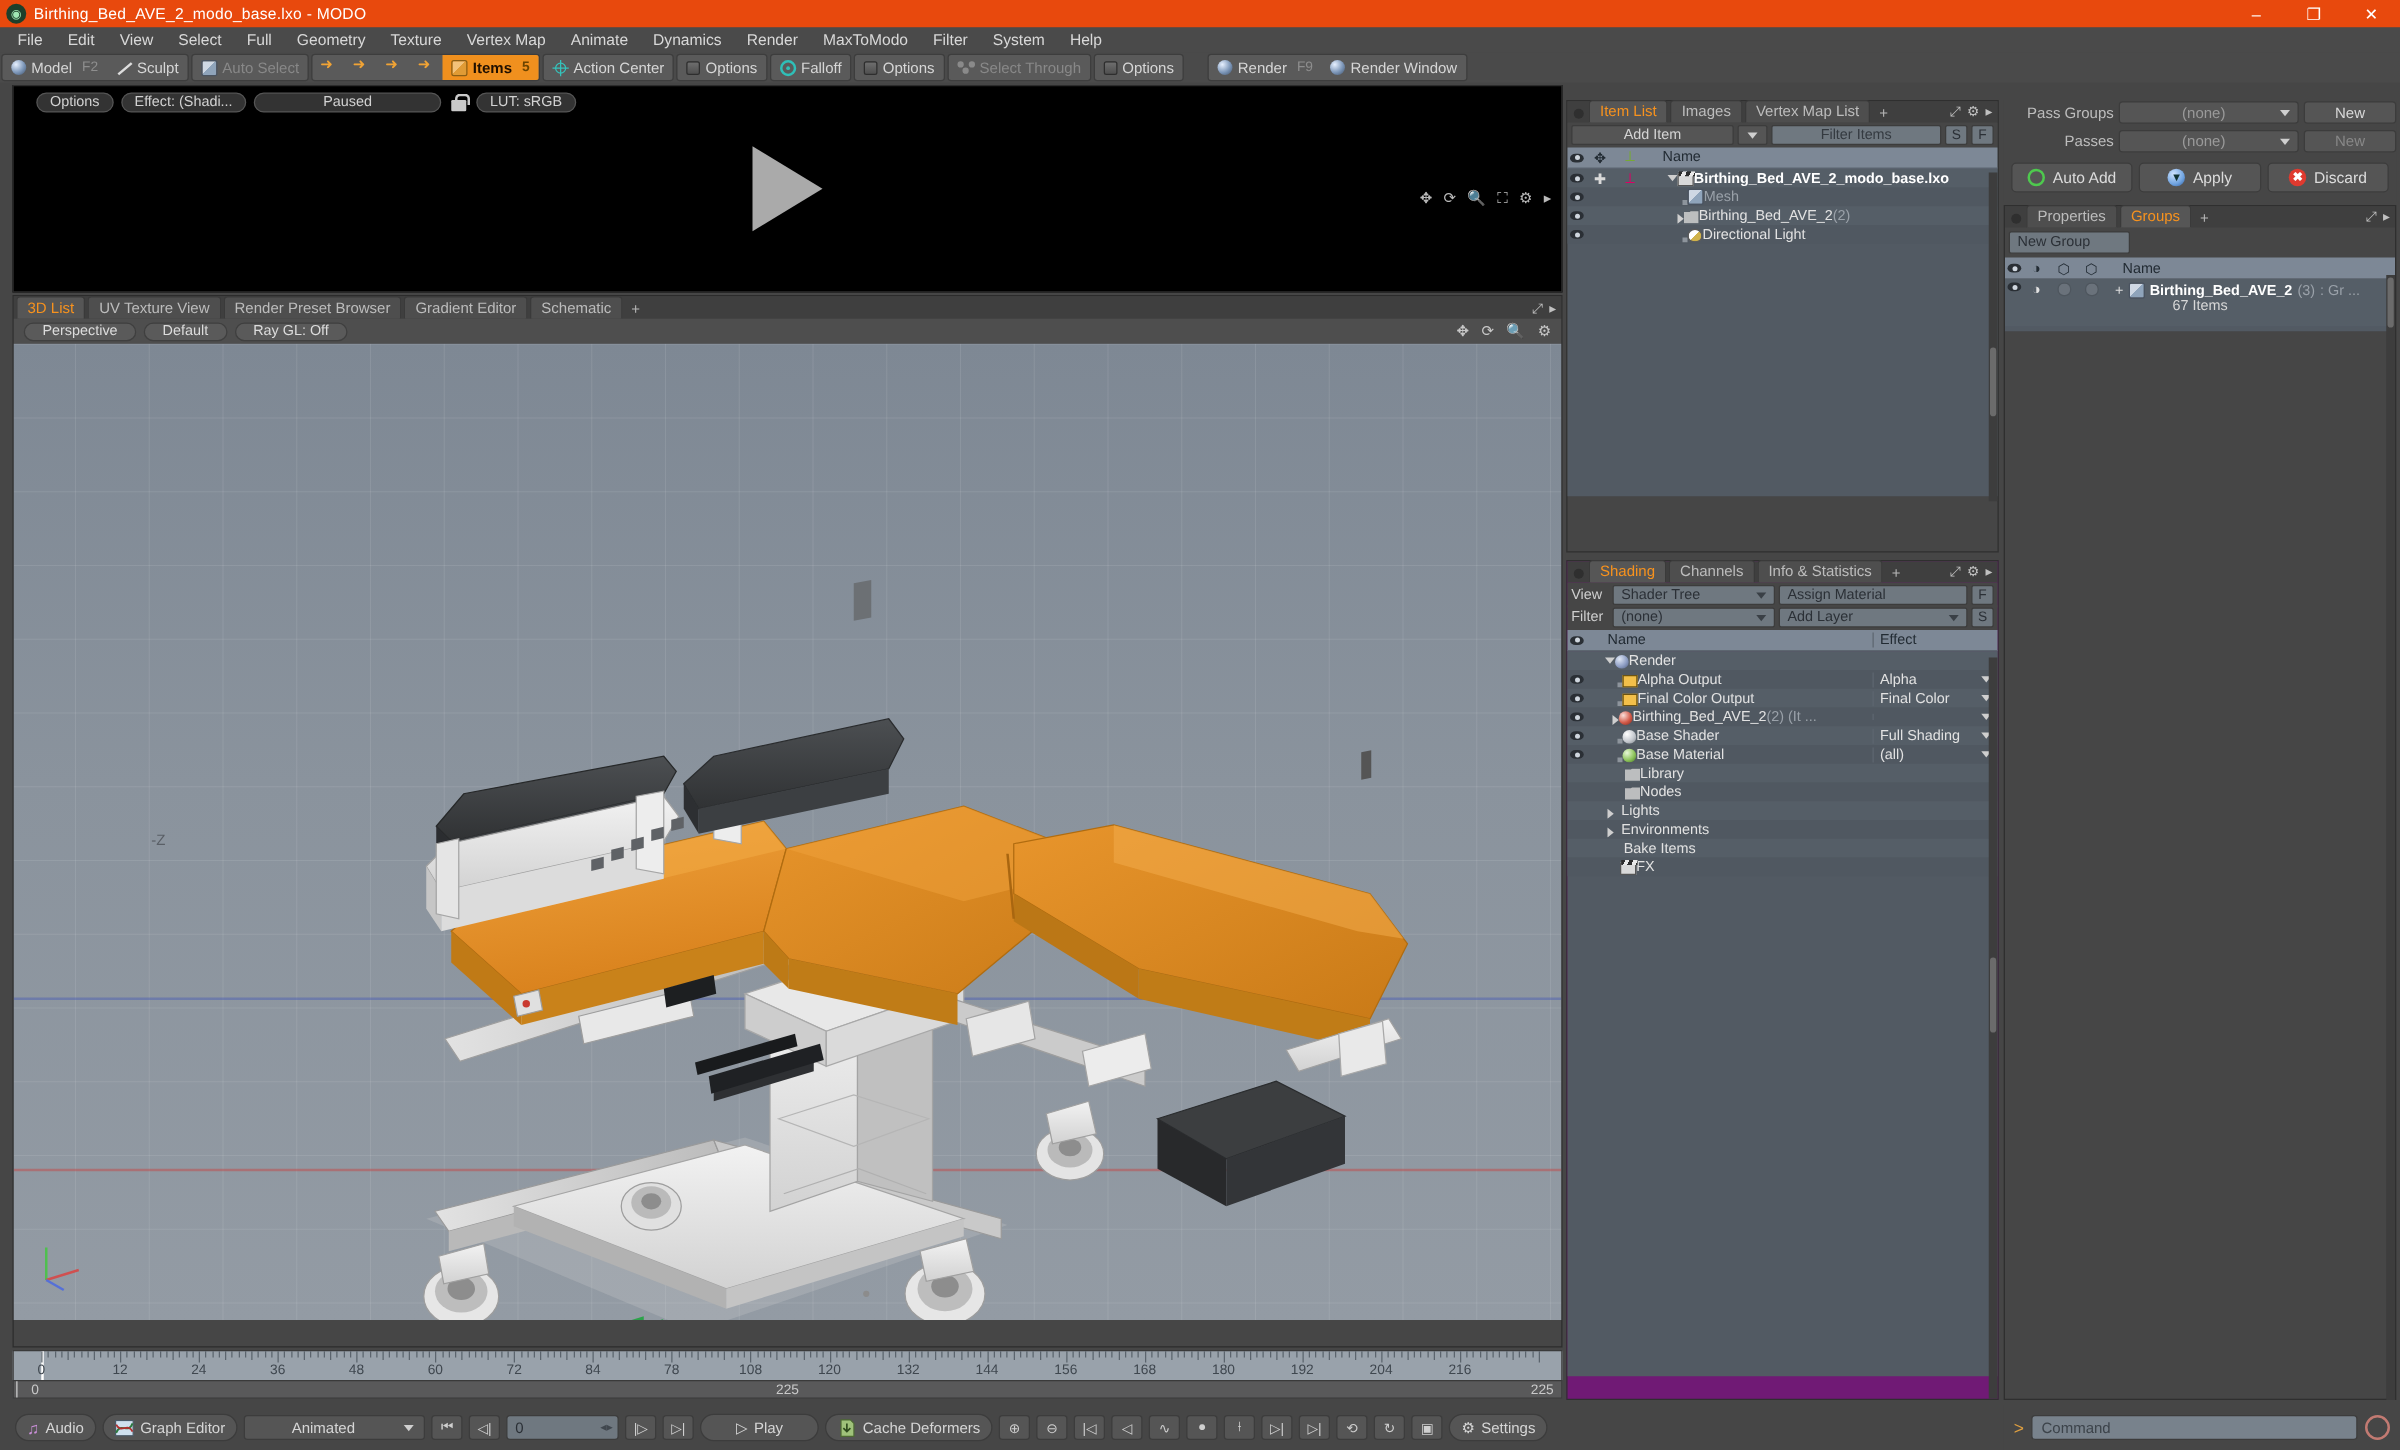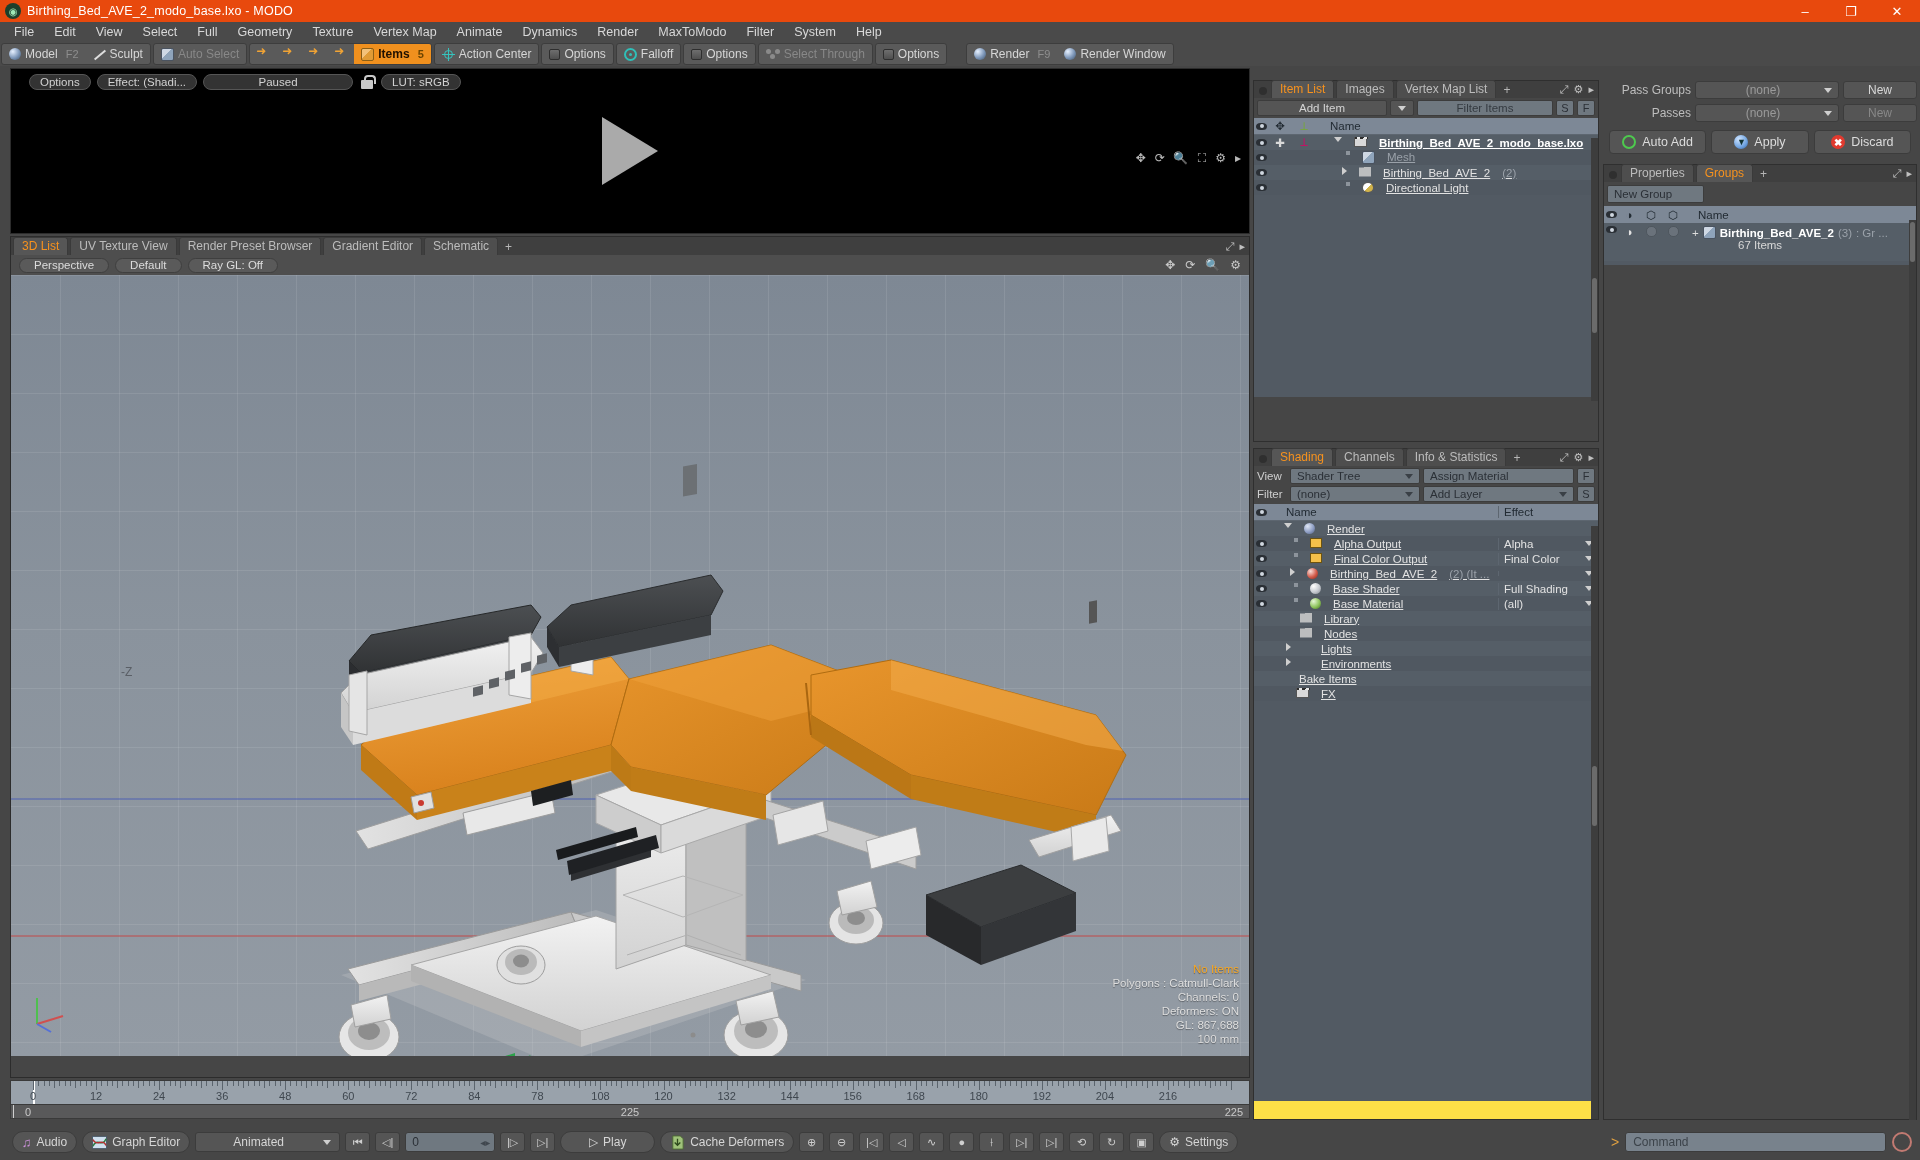--- a/index.html
+++ b/index.html
@@ -131,21 +131,21 @@
   .framefield { width:90px; height:20px; background:#6f7880; border:1px solid #3c3c3c;
      border-radius:3px; display:flex; align-items:center; padding:0 6px; font-size:12px; color:#2a2f35; position:relative;}
   .framefield .spin { position:absolute; right:4px; color:#40474e; font-size:10px; }
   .selectbox { height:20px; background:#555; border:1px solid #3c3c3c; border-radius:3px;
     display:flex; align-items:center; justify-content:center; gap:10px; padding:0 8px; font-size:12px; color:#d6d6d6; }
   .cbtn { width:25px; height:20px; background:#555; border:1px solid #3c3c3c; border-radius:3px;
     display:flex; align-items:center; justify-content:center; font-size:11px; color:#cfcfcf; }
 
   
   #itemlist { left:1253px; top:80px; width:346px; height:362px; background:#464646; border:1px solid #2f2f2f;}
-  #shading  { left:1253px; top:448px; width:346px; height:672px; background:#fde047; border:1px solid #2f2f2f;}
+  #shading  { left:1253px; top:448px; width:346px; height:672px; background:#701a75; border:1px solid #2f2f2f;}
   #passpanel{ left:1603px; top:80px; width:314px; height:82px; background:#464646; }
   #grouppanel{left:1603px; top:164px; width:314px; height:956px; background:#464646; border:1px solid #2f2f2f;}
 
   .rowbar { height:20px; display:flex; align-items:center; gap:3px; padding:2px 3px; background:#464646;}
   .ctl { height:16px; background:#6f7880; border:1px solid #3c3c3c; border-radius:2px;
     display:flex; align-items:center; padding:0 6px; font-size:11.5px; color:#2b3036; }
   .ctl.dark { background:#555; color:#d4d4d4; }
   .ctl.drop { justify-content:space-between; }
   .caret { width:0;height:0;border-left:4px solid transparent;border-right:4px solid transparent;
     border-top:5px solid #3a4046; }
@@ -155,21 +155,21 @@
 
   .listhdr { height:17px; background:#7d8896; display:flex; align-items:center;
     font-size:11.5px; color:#222b33; border-bottom:1px solid #5d6670; }
   .listbody { background:#525a63; }
   .lrow { height:15px; display:flex; align-items:center; font-size:11.5px; color:#e2e2e2; }
   .lrow:nth-child(odd){ background:#555e67; }
   .lrow:nth-child(even){ background:#505861; }
   .eye { width:14px; display:flex; align-items:center; justify-content:center; }
   .eyeg { width:11px;height:7px;border-radius:50%/60%; background:#2a2f35; position:relative; }
   .eyeg::after{content:"";position:absolute;left:4px;top:1.5px;width:4px;height:4px;border-radius:50%;background:#cfd6de;}
-  .cellname { flex:1; display:flex; align-items:flex-start; gap:12px; overflow:hidden; white-space:nowrap;text-decoration:underline; }
+  .cellname { flex:1; display:flex; align-items:flex-end; gap:0; overflow:hidden; white-space:nowrap; }
   .cellname.bold { font-weight:bold; color:#fff; }
   .dimtxt { color:#9aa1a9; }
   .tri { width:0;height:0;border-left:5px solid #cfcfcf;border-top:4px solid transparent;border-bottom:4px solid transparent; }
   .tri.down { border-left:4px solid transparent;border-right:4px solid transparent;border-top:5px solid #cfcfcf; }
   .leafdot { width:4px;height:4px;background:#8d949c; }
   .folderi { width:12px;height:10px;background:#cfcfcf; clip-path:polygon(0 10%,40% 10%,48% 0,100% 0,100% 100%,0 100%); opacity:.85;}
   .mball { width:11px;height:11px;border-radius:50%; }
   .mb-render{background:radial-gradient(circle at 33% 30%,#dfe7f5,#8e9ec4 55%,#4d5b7c);}
   .mb-grey{background:radial-gradient(circle at 33% 30%,#fff,#c5c9cf 55%,#7d838a);}
   .mb-green{background:radial-gradient(circle at 33% 30%,#e7f7d7,#8ec45c 55%,#3f6b22);}
@@ -529,28 +529,20 @@
         <path d="M970 652 L1065 618 L1065 656 L970 690 Z" fill="#333538"></path>
 
         <path d="M1018 565 L1100 540 L1110 556 L1028 582 Z" fill="url(#wh1)" stroke="#a0a0a0"></path>
         <path d="M1060 552 L1095 542 L1098 576 L1062 586 Z" fill="#e9e9e9" stroke="#a8a8a8"></path>
         <rect x="1078" y="556" width="8" height="22" fill="#555" transform="skewY(-12)"></rect>
 
         <path d="M855 566 L905 552 L910 580 L860 594 Z" fill="#ececec" stroke="#a4a4a4"></path>
         <path d="M762 540 L812 526 L817 556 L767 570 Z" fill="#e6e6e6" stroke="#a4a4a4"></path>
       </svg>
 
-      <div class="vp-stats">
-        <div class="hl">No Items</div>
-        <div>Polygons : Catmull-Clark</div>
-        <div>Channels: 0</div>
-        <div>Deformers: ON</div>
-        <div>GL: 867,688</div>
-        <div>100 mm</div>
-      </div>
 
       <svg class="gizmo" viewBox="0 0 44 44">
         <line x1="10" y1="34" x2="10" y2="8" stroke="#4fbf4f" stroke-width="2"></line>
         <line x1="10" y1="34" x2="36" y2="26" stroke="#d05050" stroke-width="2"></line>
         <line x1="10" y1="34" x2="24" y2="42" stroke="#5570d8" stroke-width="2"></line>
       </svg>
     </div>
   </div>
 
   <div class="panel" id="timeline">

